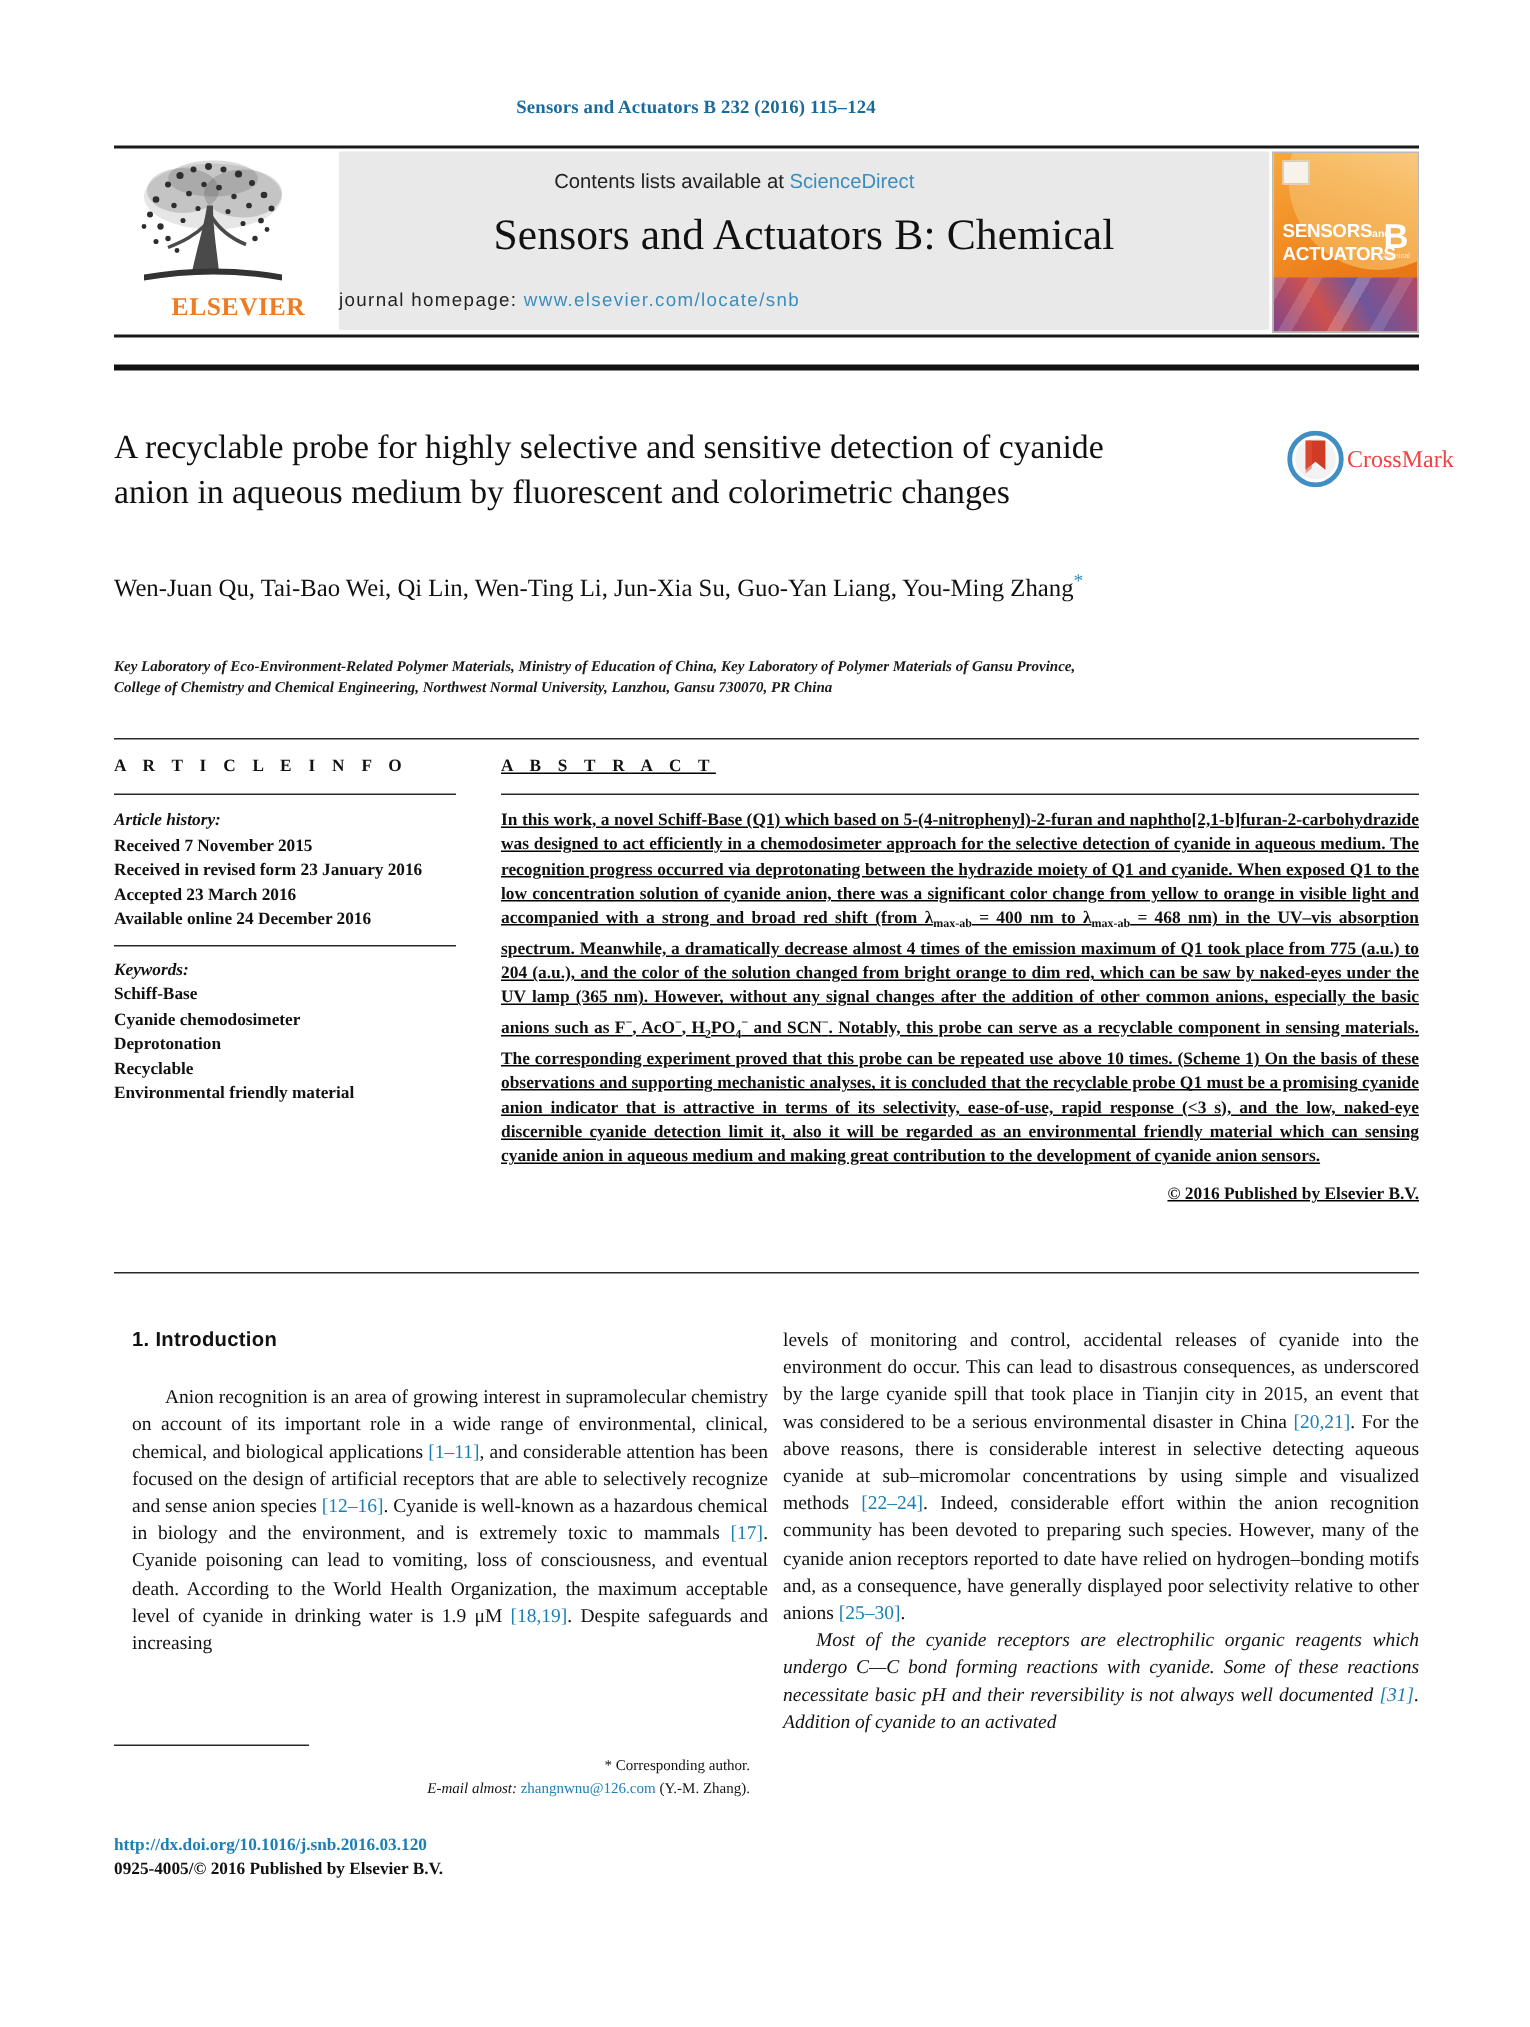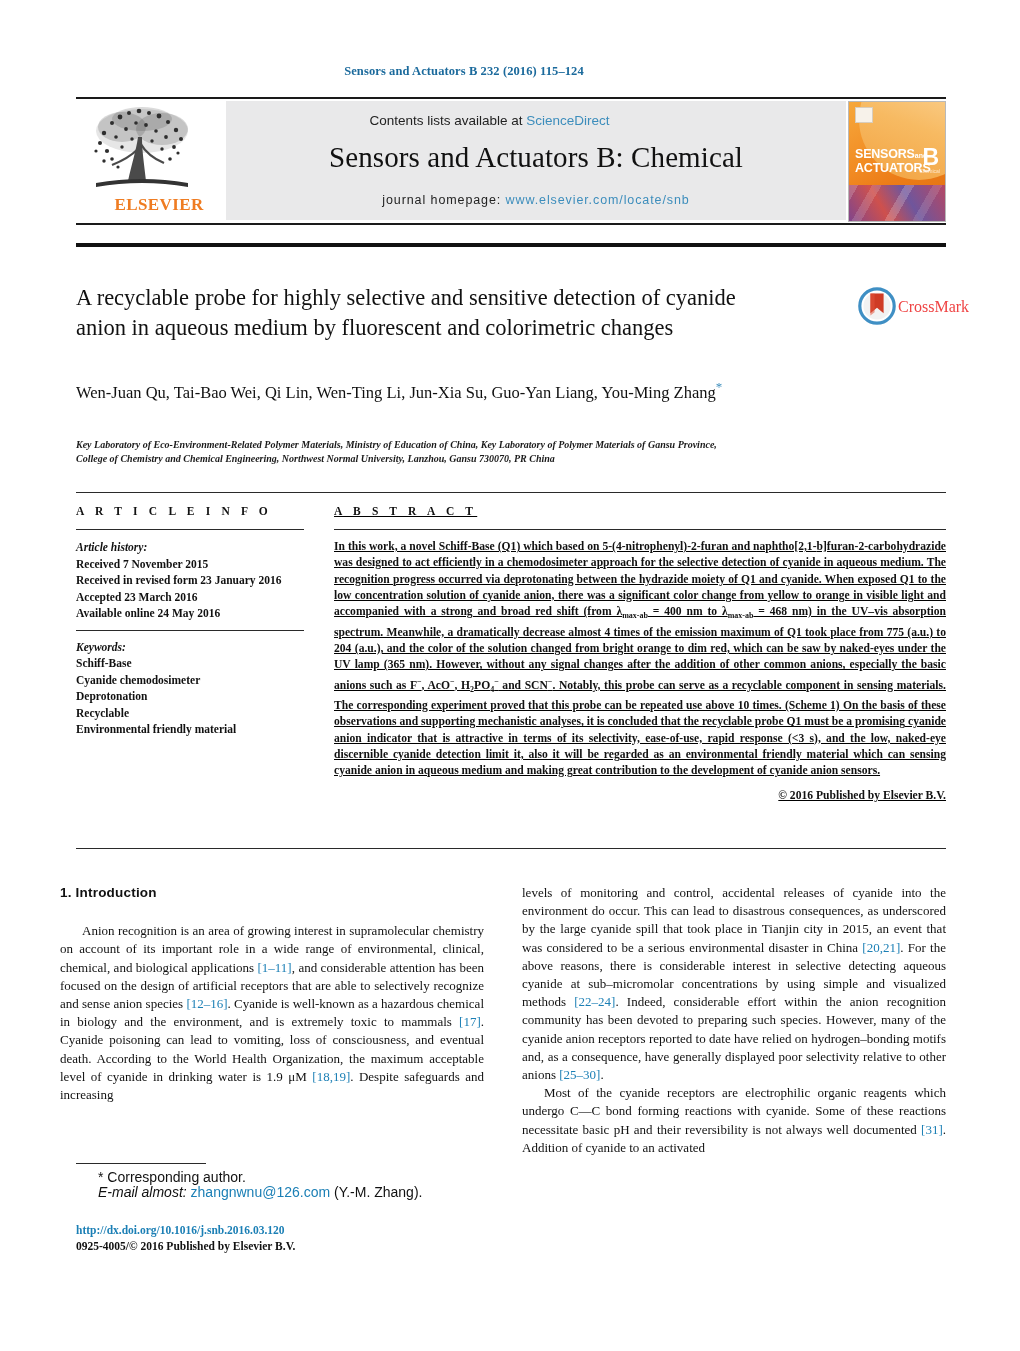--- a/index.html
+++ b/index.html
@@ -103,21 +103,20 @@
     font-family: "Liberation Serif", serif;
     font-size: 29px;
     color: #111;
     letter-spacing: 0.1px;
   }
   .homepage-line {
     position: absolute;
     top: 92px;
     left: 0;
     width: 620px;
-    text-align: center;
     font-family: "Liberation Sans", sans-serif;
     font-size: 12.5px;
     color: #222;
     letter-spacing: 0.9px;
   }
   .homepage-line .url {
     color: #3c8dbc;
   }
   .cover-thumb {
     position: absolute;
@@ -343,54 +342,55 @@
   .body-col {
     position: absolute;
     top: 884px;
     width: 424px;
     font-family: "Liberation Serif", serif;
     font-size: 13px;
     line-height: 18.2px;
     color: #111;
     text-align: justify;
   }
-  .body-col.left  { left: 60px;  }
+  .body-col.left  { left: 88px;  }
   .body-col.right { left: 522px; }
   .body-col h2 {
     font-family: "Liberation Sans", sans-serif;
     font-size: 13.5px;
     font-weight: bold;
     margin: 0 0 20px 0;
     letter-spacing: 0.2px;
   }
   .body-col p {
     margin: 0;
     text-indent: 22px;
   }
-  .body-col p + p { margin-top: 0; }
+  .body-col p + p { margin-top: 0; font-style: italic; }
   .ref { color: #1b7fb5; }
 
   
   .footnote-rule {
     position: absolute;
     left: 76px;
     top: 1163px;
     width: 130px;
     height: 1px;
     background: #2a2a2a;
   }
   .footnote {
     position: absolute;
     left: 76px;
     top: 1170px;
     width: 424px;
-    font-family: Liberation Sans, sans-serif;
-    font-size: 14px;
+    font-family: Liberation Serif, serif;
+    font-size: 10px;
     line-height: 15px;
     color: #111;
+    text-align: right;
   }
   .footnote .indent { padding-left: 22px; }
   .footnote .it { font-style: italic; }
   .footnote a, .link { color: #1b7fb5; text-decoration: none; }
 
   .doi-line {
     position: absolute;
     left: 76px;
     top: 1222px;
     width: 424px;
@@ -521,21 +521,21 @@
   <div class="rule-top-info"></div>
 
   <div class="col-info">
     <div class="sec-head">A R T I C L E   I N F O</div>
     <div class="hrule short"></div>
     <div class="info-block">
       <div class="it">Article history:</div>
       <div>Received 7 November 2015</div>
       <div>Received in revised form 23 January 2016</div>
       <div>Accepted 23 March 2016</div>
-      <div>Available online 24 May 2016</div>
+      <div>Available online 24 December 2016</div>
     </div>
     <div class="hrule2"></div>
     <div class="info-block">
       <div class="it">Keywords:</div>
       <div>Schiff-Base</div>
       <div>Cyanide chemodosimeter</div>
       <div>Deprotonation</div>
       <div>Recyclable</div>
       <div>Environmental friendly material</div>
     </div>

